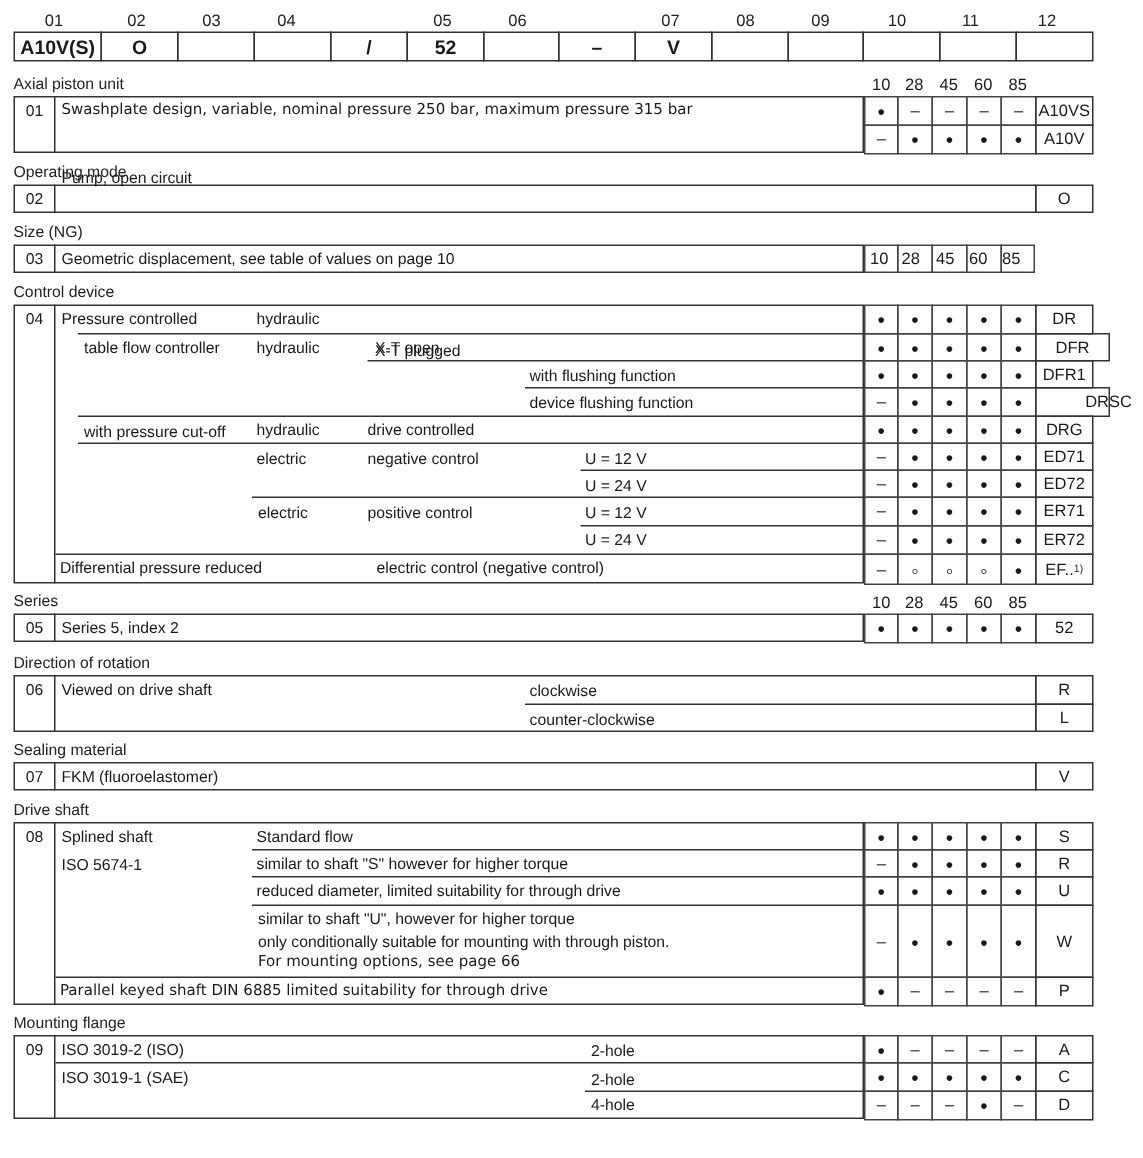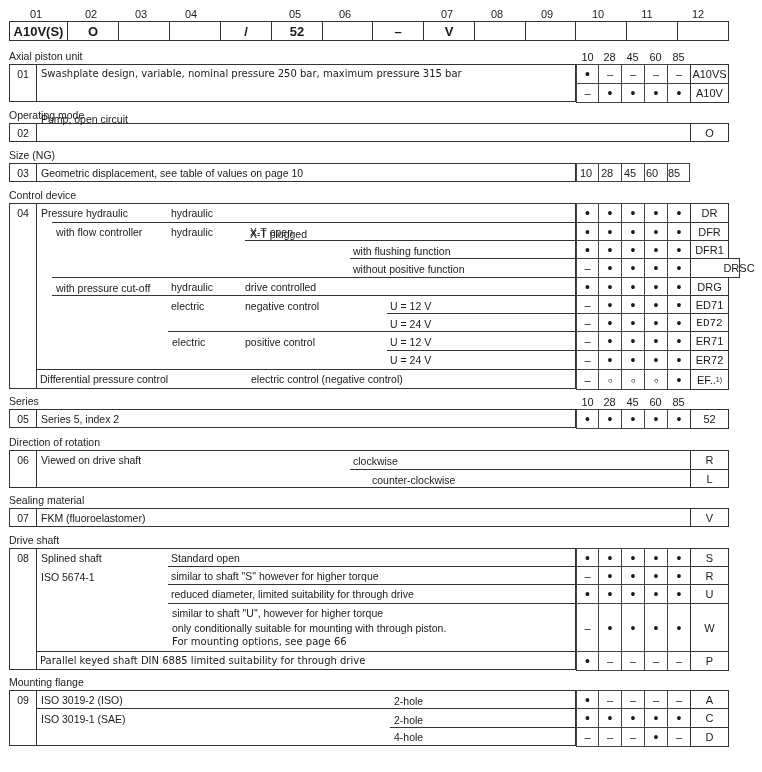--- a/index.html
+++ b/index.html
@@ -112,60 +112,60 @@
   <div class="hline" style="left:52px;top:222px;width:524px"></div>
   <div class="hline" style="left:245px;top:240px;width:331px"></div>
   <div class="hline" style="left:350px;top:258px;width:226px"></div>
   <div class="hline" style="left:52px;top:277px;width:524px"></div>
   <div class="hline" style="left:52px;top:295px;width:524px"></div>
   <div class="hline" style="left:387px;top:313px;width:189px"></div>
   <div class="hline" style="left:168px;top:331px;width:408px"></div>
   <div class="hline" style="left:387px;top:350px;width:189px"></div>
   <div class="hline" style="left:37px;top:369px;width:539px"></div>
 
-  <div class="t" style="left:41px;top:207px">Pressure hydraulic</div>
+  <div class="t" style="left:41px;top:207px">Pressure controlled</div>
   <div class="t" style="left:171px;top:207px">hydraulic</div>
 
-  <div class="t" style="left:56px;top:226px">with flow controller</div>
+  <div class="t" style="left:56px;top:226px">table flow controller</div>
   <div class="t" style="left:171px;top:226px">hydraulic</div>
   <div class="t" style="left:250px;top:226px">X-T open</div>
   <div class="t" style="left:250px;top:228px">X-T plugged</div>
   <div class="t" style="left:353px;top:245px">with flushing function</div>
-  <div class="t" style="left:353px;top:263px">without positive function</div>
+  <div class="t" style="left:353px;top:263px">device flushing function</div>
 
   <div class="t" style="left:56px;top:282px">with pressure cut-off</div>
   <div class="t" style="left:171px;top:281px">hydraulic</div>
   <div class="t" style="left:245px;top:281px">drive controlled</div>
 
   <div class="t" style="left:171px;top:300px">electric</div>
   <div class="t" style="left:245px;top:300px">negative control</div>
   <div class="t" style="left:390px;top:300px">U = 12 V</div>
   <div class="t" style="left:390px;top:318px">U = 24 V</div>
 
   <div class="t" style="left:172px;top:336px">electric</div>
   <div class="t" style="left:245px;top:336px">positive control</div>
   <div class="t" style="left:390px;top:336px">U = 12 V</div>
   <div class="t" style="left:390px;top:354px">U = 24 V</div>
 
-  <div class="t" style="left:40px;top:373px">Differential pressure control</div>
+  <div class="t" style="left:40px;top:373px">Differential pressure reduced</div>
   <div class="t" style="left:251px;top:373px">electric control (negative control)</div>
 
   <div id="control-grid">
       <div class="cell" style="left: 576px; top: 203px; width: 23px; height: 20px; font-size: 14px;">•</div>
       <div class="cell" style="left: 598px; top: 203px; width: 24px; height: 20px; font-size: 14px;">•</div>
       <div class="cell" style="left: 621px; top: 203px; width: 24px; height: 20px; font-size: 14px;">•</div>
       <div class="cell" style="left: 644px; top: 203px; width: 24px; height: 20px; font-size: 14px;">•</div>
       <div class="cell" style="left: 667px; top: 203px; width: 24px; height: 20px; font-size: 14px;">•</div>
       <div class="code" style="left: 690px; top: 203px; width: 39px; height: 20px;">DR</div>
       <div class="cell" style="left: 576px; top: 222px; width: 23px; height: 19px; font-size: 14px;">•</div>
       <div class="cell" style="left: 598px; top: 222px; width: 24px; height: 19px; font-size: 14px;">•</div>
       <div class="cell" style="left: 621px; top: 222px; width: 24px; height: 19px; font-size: 14px;">•</div>
       <div class="cell" style="left: 644px; top: 222px; width: 24px; height: 19px; font-size: 14px;">•</div>
       <div class="cell" style="left: 667px; top: 222px; width: 24px; height: 19px; font-size: 14px;">•</div>
-      <div class="code" style="left: 690px; top: 222px; width: 39px; height: 19px;">DFR</div>
+      <div class="code" style="left: 690px; top: 222px; width: 50px; height: 19px;">DFR</div>
       <div class="cell" style="left: 576px; top: 240px; width: 23px; height: 19px; font-size: 14px;">•</div>
       <div class="cell" style="left: 598px; top: 240px; width: 24px; height: 19px; font-size: 14px;">•</div>
       <div class="cell" style="left: 621px; top: 240px; width: 24px; height: 19px; font-size: 14px;">•</div>
       <div class="cell" style="left: 644px; top: 240px; width: 24px; height: 19px; font-size: 14px;">•</div>
       <div class="cell" style="left: 667px; top: 240px; width: 24px; height: 19px; font-size: 14px;">•</div>
       <div class="code" style="left: 690px; top: 240px; width: 39px; height: 19px;">DFR1</div>
       <div class="cell" style="left: 576px; top: 258px; width: 23px; height: 20px;">–</div>
       <div class="cell" style="left: 598px; top: 258px; width: 24px; height: 20px; font-size: 14px;">•</div>
       <div class="cell" style="left: 621px; top: 258px; width: 24px; height: 20px; font-size: 14px;">•</div>
       <div class="cell" style="left: 644px; top: 258px; width: 24px; height: 20px; font-size: 14px;">•</div>
@@ -181,21 +181,21 @@
       <div class="cell" style="left: 598px; top: 295px; width: 24px; height: 19px; font-size: 14px;">•</div>
       <div class="cell" style="left: 621px; top: 295px; width: 24px; height: 19px; font-size: 14px;">•</div>
       <div class="cell" style="left: 644px; top: 295px; width: 24px; height: 19px; font-size: 14px;">•</div>
       <div class="cell" style="left: 667px; top: 295px; width: 24px; height: 19px; font-size: 14px;">•</div>
       <div class="code" style="left: 690px; top: 295px; width: 39px; height: 19px;">ED71</div>
       <div class="cell" style="left: 576px; top: 313px; width: 23px; height: 19px;">–</div>
       <div class="cell" style="left: 598px; top: 313px; width: 24px; height: 19px; font-size: 14px;">•</div>
       <div class="cell" style="left: 621px; top: 313px; width: 24px; height: 19px; font-size: 14px;">•</div>
       <div class="cell" style="left: 644px; top: 313px; width: 24px; height: 19px; font-size: 14px;">•</div>
       <div class="cell" style="left: 667px; top: 313px; width: 24px; height: 19px; font-size: 14px;">•</div>
-      <div class="code" style="left: 690px; top: 313px; width: 39px; height: 19px; font-family: Liberation Mono, monospace;">ED72</div>
+      <div class="code" style="left: 690px; top: 313px; width: 39px; height: 19px;">ED72</div>
       <div class="cell" style="left: 576px; top: 331px; width: 23px; height: 20px;">–</div>
       <div class="cell" style="left: 598px; top: 331px; width: 24px; height: 20px; font-size: 14px;">•</div>
       <div class="cell" style="left: 621px; top: 331px; width: 24px; height: 20px; font-size: 14px;">•</div>
       <div class="cell" style="left: 644px; top: 331px; width: 24px; height: 20px; font-size: 14px;">•</div>
       <div class="cell" style="left: 667px; top: 331px; width: 24px; height: 20px; font-size: 14px;">•</div>
       <div class="code" style="left: 690px; top: 331px; width: 39px; height: 20px;">ER71</div>
       <div class="cell" style="left: 576px; top: 350px; width: 23px; height: 20px;">–</div>
       <div class="cell" style="left: 598px; top: 350px; width: 24px; height: 20px; font-size: 14px;">•</div>
       <div class="cell" style="left: 621px; top: 350px; width: 24px; height: 20px; font-size: 14px;">•</div>
       <div class="cell" style="left: 644px; top: 350px; width: 24px; height: 20px; font-size: 14px;">•</div>
@@ -232,21 +232,21 @@
 </div>
 
 <div>
   <div class="sec" style="top:436px">Direction of rotation</div>
   <div class="frame" style="top:450px;width:682px;height:38px"></div>
   <div class="vline" style="left:36px;top:450px;height:38px"></div>
   <div class="hline" style="left:350px;top:469px;width:340px"></div>
   <div class="idx" style="top:454px">06</div>
   <div class="t" style="left:41px;top:454px">Viewed on drive shaft</div>
   <div class="t" style="left:353px;top:455px">clockwise</div>
-  <div class="t" style="left:372px;top:474px">counter-clockwise</div>
+  <div class="t" style="left:353px;top:474px">counter-clockwise</div>
   <div class="code" style="left:690px;top:450px;width:39px;height:20px">R</div>
   <div class="code" style="left:690px;top:469px;width:39px;height:19px">L</div>
 </div>
 
 <div>
   <div class="sec" style="top:494px">Sealing material</div>
   <div class="frame" style="top:508px;width:682px;height:19px"></div>
   <div class="vline" style="left:36px;top:508px;height:19px"></div>
   <div class="idx" style="top:512px">07</div>
   <div class="t" style="left:41px;top:512px">FKM (fluoroelastomer)</div>
@@ -257,21 +257,21 @@
   <div class="sec" style="top:534px">Drive shaft</div>
   <div class="frame" style="top:548px;width:567px;height:122px"></div>
   <div class="vline" style="left:36px;top:548px;height:122px"></div>
   <div class="hline" style="left:168px;top:566px;width:408px"></div>
   <div class="hline" style="left:168px;top:584px;width:408px"></div>
   <div class="hline" style="left:168px;top:603px;width:408px"></div>
   <div class="hline" style="left:37px;top:651px;width:539px"></div>
   <div class="idx" style="top:552px">08</div>
   <div class="t" style="left:41px;top:552px">Splined shaft</div>
   <div class="t" style="left:41px;top:571px">ISO 5674-1</div>
-  <div class="t" style="left:171px;top:552px">Standard open</div>
+  <div class="t" style="left:171px;top:552px">Standard flow</div>
   <div class="t" style="left:171px;top:570px">similar to shaft "S" however for higher torque</div>
   <div class="t" style="left:171px;top:588px">reduced diameter, limited suitability for through drive</div>
   <div class="t" style="left:172px;top:607px">similar to shaft "U", however for higher torque</div>
   <div class="t" style="left:172px;top:622px">only conditionally suitable for mounting with through piston.</div>
   <div class="t" style="left:172px;top:636px;font-family:'DejaVu Sans',sans-serif;font-size:10px">For mounting options, see page 66</div>
   <div class="t" style="left:40px;top:655px;font-family:'DejaVu Sans',sans-serif;font-size:10px">Parallel keyed shaft DIN 6885 limited suitability for through drive</div>
   <div id="drive-grid">
       <div class="cell" style="left: 576px; top: 548px; width: 23px; height: 19px; font-size: 14px;">•</div>
       <div class="cell" style="left: 598px; top: 548px; width: 24px; height: 19px; font-size: 14px;">•</div>
       <div class="cell" style="left: 621px; top: 548px; width: 24px; height: 19px; font-size: 14px;">•</div>

